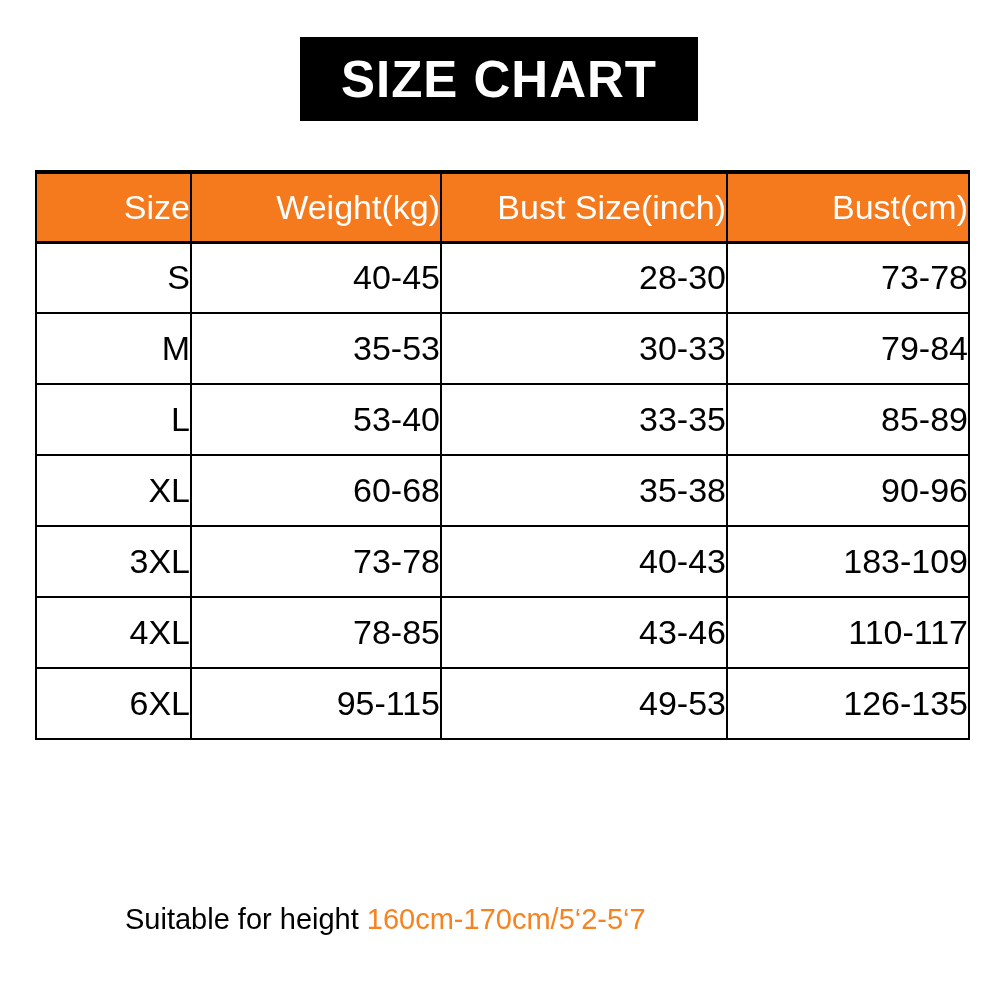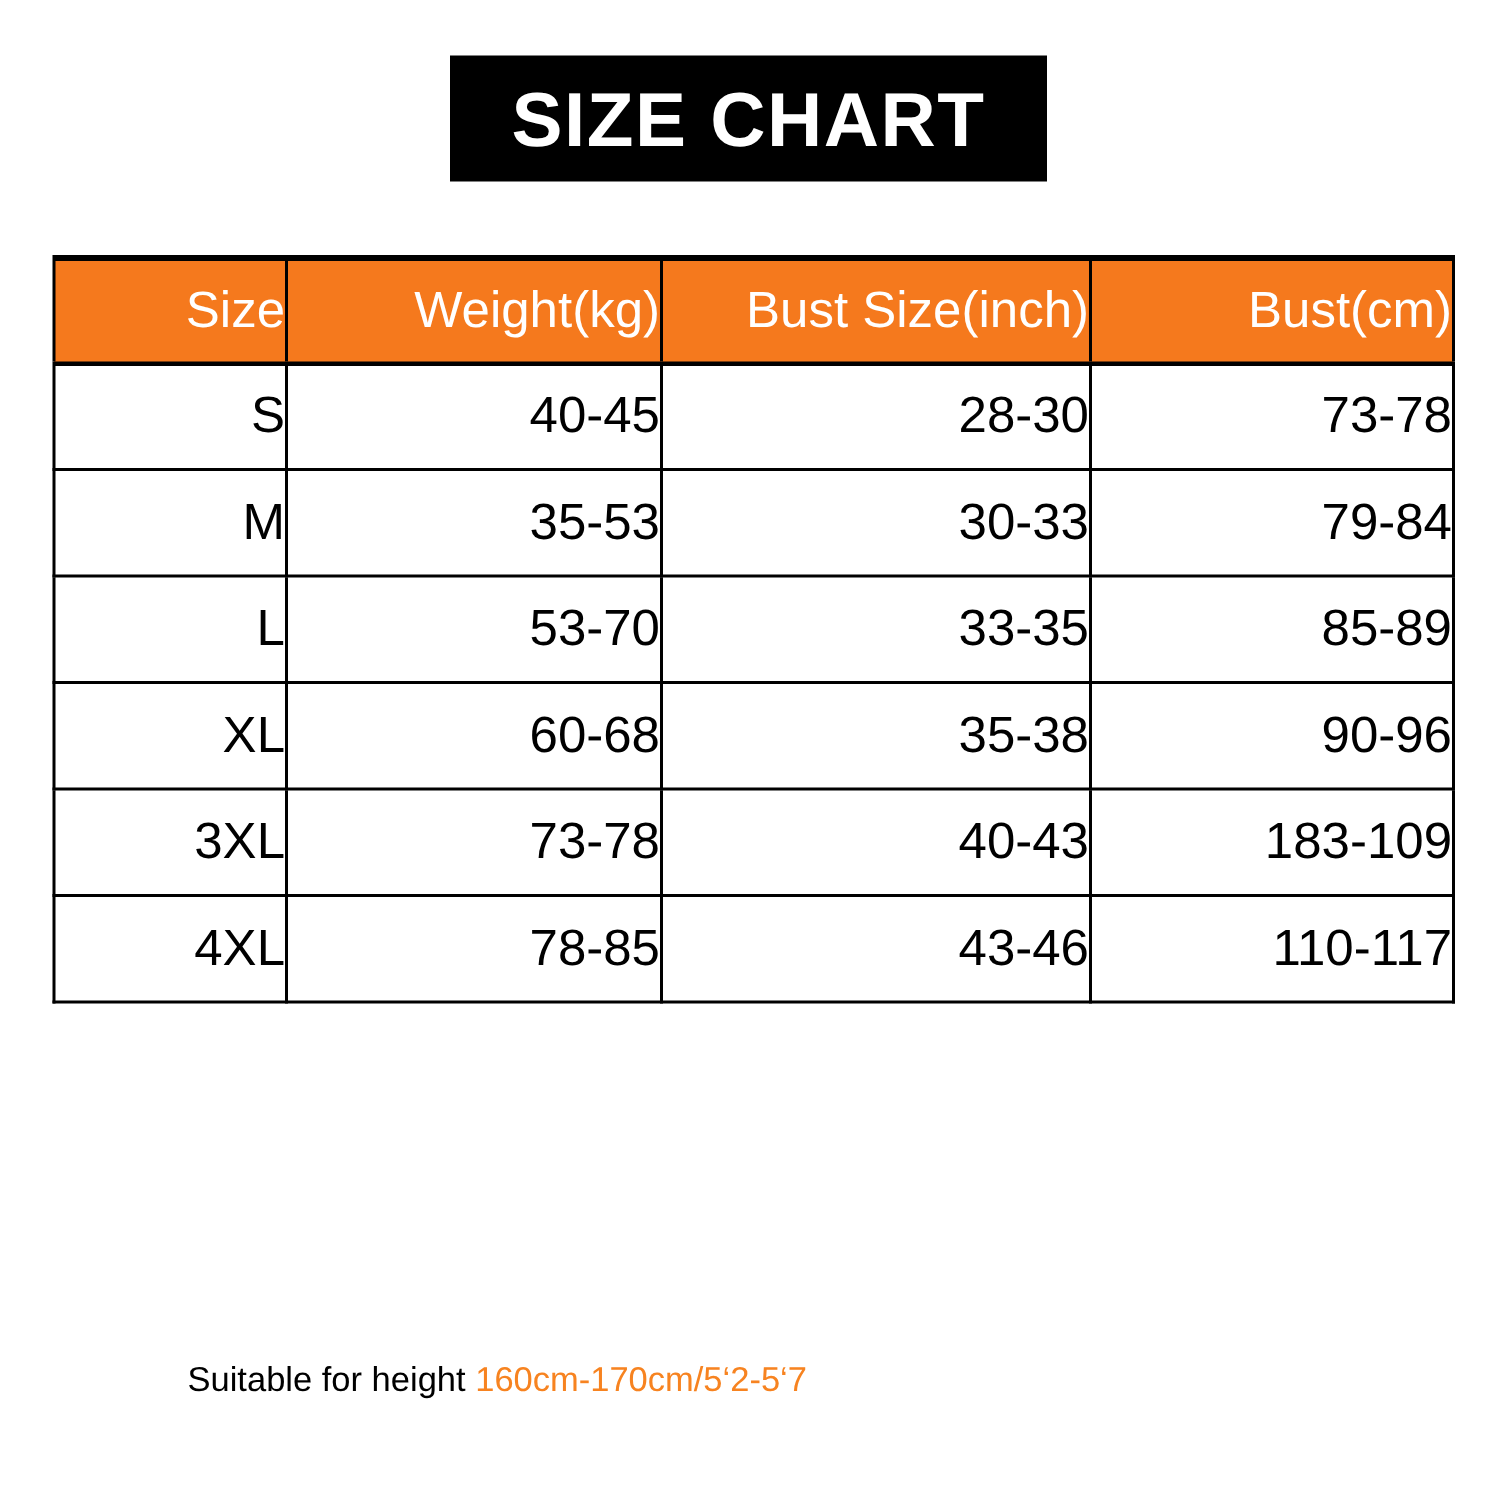--- a/index.html
+++ b/index.html
@@ -65,21 +65,21 @@
     height: 70px;
     border-top: 4px solid var(--border-color);
     border-bottom: 3px solid var(--border-color);
     font-size: 34px;
   }
   .size-table tbody td { height: 71px; background: #ffffff; }
   .footer {
     position: absolute;
     left: 125px;
     top: 898px;
-    font-size: 23px;
+    font-size: 29px;
     line-height: 42px;
     color: var(--text-color);
   }
   .footer .highlight { color: var(--accent-text); }
 </style>
 </head>
 <body>
 
 <div class="page">
 
@@ -110,21 +110,21 @@
         <td>73-78</td>
       </tr>
       <tr>
         <td>M</td>
         <td>35-53</td>
         <td>30-33</td>
         <td>79-84</td>
       </tr>
       <tr>
         <td>L</td>
-        <td>53-70</td>
+        <td>53-40</td>
         <td>33-35</td>
         <td>85-89</td>
       </tr>
       <tr>
         <td>XL</td>
         <td>60-68</td>
         <td>35-38</td>
         <td>90-96</td>
       </tr>
       <tr>
@@ -132,20 +132,26 @@
         <td>73-78</td>
         <td>40-43</td>
         <td>183-109</td>
       </tr>
       <tr>
         <td>4XL</td>
         <td>78-85</td>
         <td>43-46</td>
         <td>110-117</td>
       </tr>
+      <tr>
+        <td>6XL</td>
+        <td>95-115</td>
+        <td>49-53</td>
+        <td>126-135</td>
+      </tr>
     </tbody>
   </table>
 
   <div class="footer">
     <div><span>Suitable for height </span><span class="highlight">160cm-170cm/5‘2-5‘7</span></div>
   </div>
 
 </div>
 
 </body></html>

